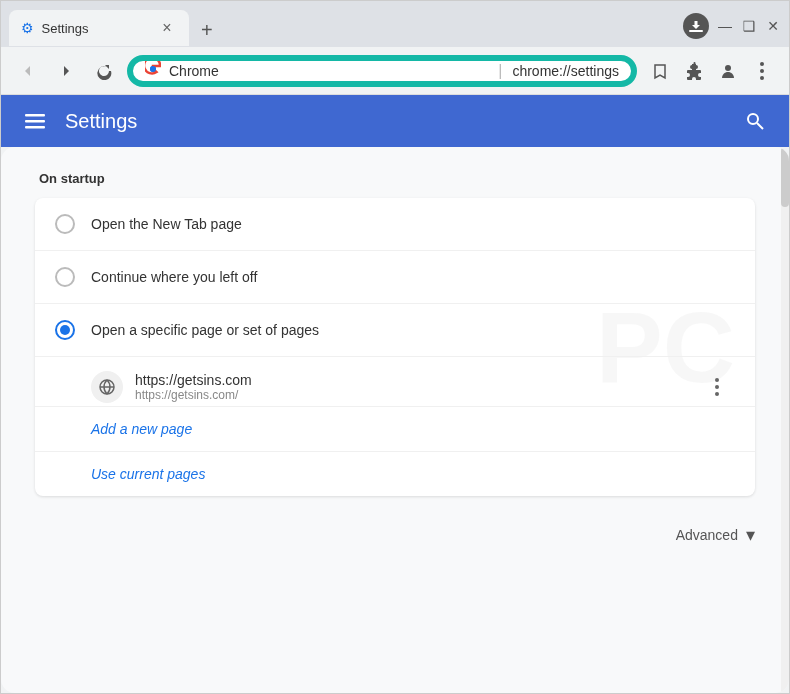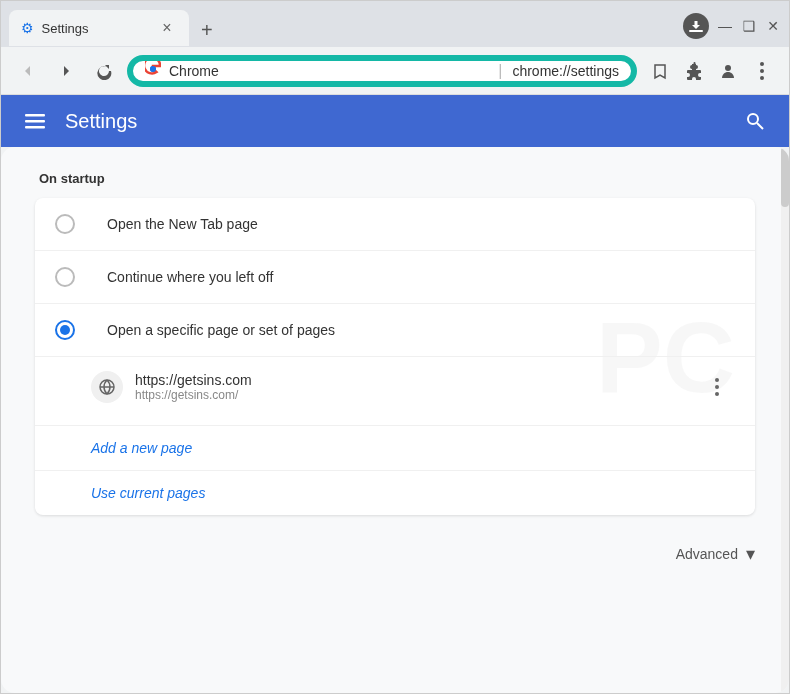--- a/index.html
+++ b/index.html
@@ -43,31 +43,31 @@
 
     .settings-section { width: 100%; max-width: 720px; }
 
     .section-title { font-size: 13px; font-weight: 600; color: #333; margin-bottom: 12px; padding-left: 4px; }
 
     .card { background: white; border-radius: 8px; box-shadow: 0 1px 3px rgba(0,0,0,0.12); overflow: hidden; width: 100%; position: relative; }
 
     
     .watermark { position: absolute; right: 20px; top: 50%; transform: translateY(-50%); opacity: 0.07; font-size: 100px; font-weight: 900; color: #999; pointer-events: none; white-space: nowrap; z-index: 0; }
 
-    .radio-option { display: flex; align-items: center; padding: 16px 20px; border-bottom: 1px solid #f0f0f0; position: relative; z-index: 1; gap: 16px; }
+    .radio-option { display: flex; align-items: center; padding: 16px 20px; border-bottom: 1px solid #f0f0f0; position: relative; z-index: 1; }
     .radio-option:last-of-type { border-bottom: none; }
 
     .radio-circle { width: 20px; height: 20px; border-radius: 50%; border: 2px solid #bbb; margin-right: 16px; flex-shrink: 0; display: flex; align-items: center; justify-content: center; cursor: pointer; }
     .radio-circle.selected { border-color: #1a73e8; }
     .radio-circle.selected::after { content: ''; width: 10px; height: 10px; border-radius: 50%; background: #1a73e8; }
 
     .radio-label { font-size: 14px; color: #333; }
 
     
-    .url-item { display: flex; align-items: center; padding: 12px 20px 20px 56px; border-bottom: 1px solid #f0f0f0; position: relative; z-index: 1; }
+    .url-item { display: flex; align-items: center; padding: 12px 20px 1px 56px; border-bottom: 1px solid #f0f0f0; position: relative; z-index: 1; }
     .url-icon { width: 32px; height: 32px; border-radius: 50%; background: #f0f0f0; display: flex; align-items: center; justify-content: center; margin-right: 12px; font-size: 16px; color: #666; flex-shrink: 0; }
     .url-info { flex: 1; }
     .url-name { font-size: 14px; color: #333; }
     .url-address { font-size: 12px; color: #888; }
     .more-btn { background: none; border: none; cursor: pointer; color: #666; font-size: 20px; width: 36px; height: 36px; display: flex; align-items: center; justify-content: center; border-radius: 50%; }
 
     .link-action { display: flex; align-items: center; padding: 14px 20px 14px 56px; border-bottom: 1px solid #f0f0f0; position: relative; z-index: 1; font-style: italic; }
     .link-action:last-child { border-bottom: none; }
     .link-text { font-size: 14px; color: #1a73e8; cursor: pointer; }
 

